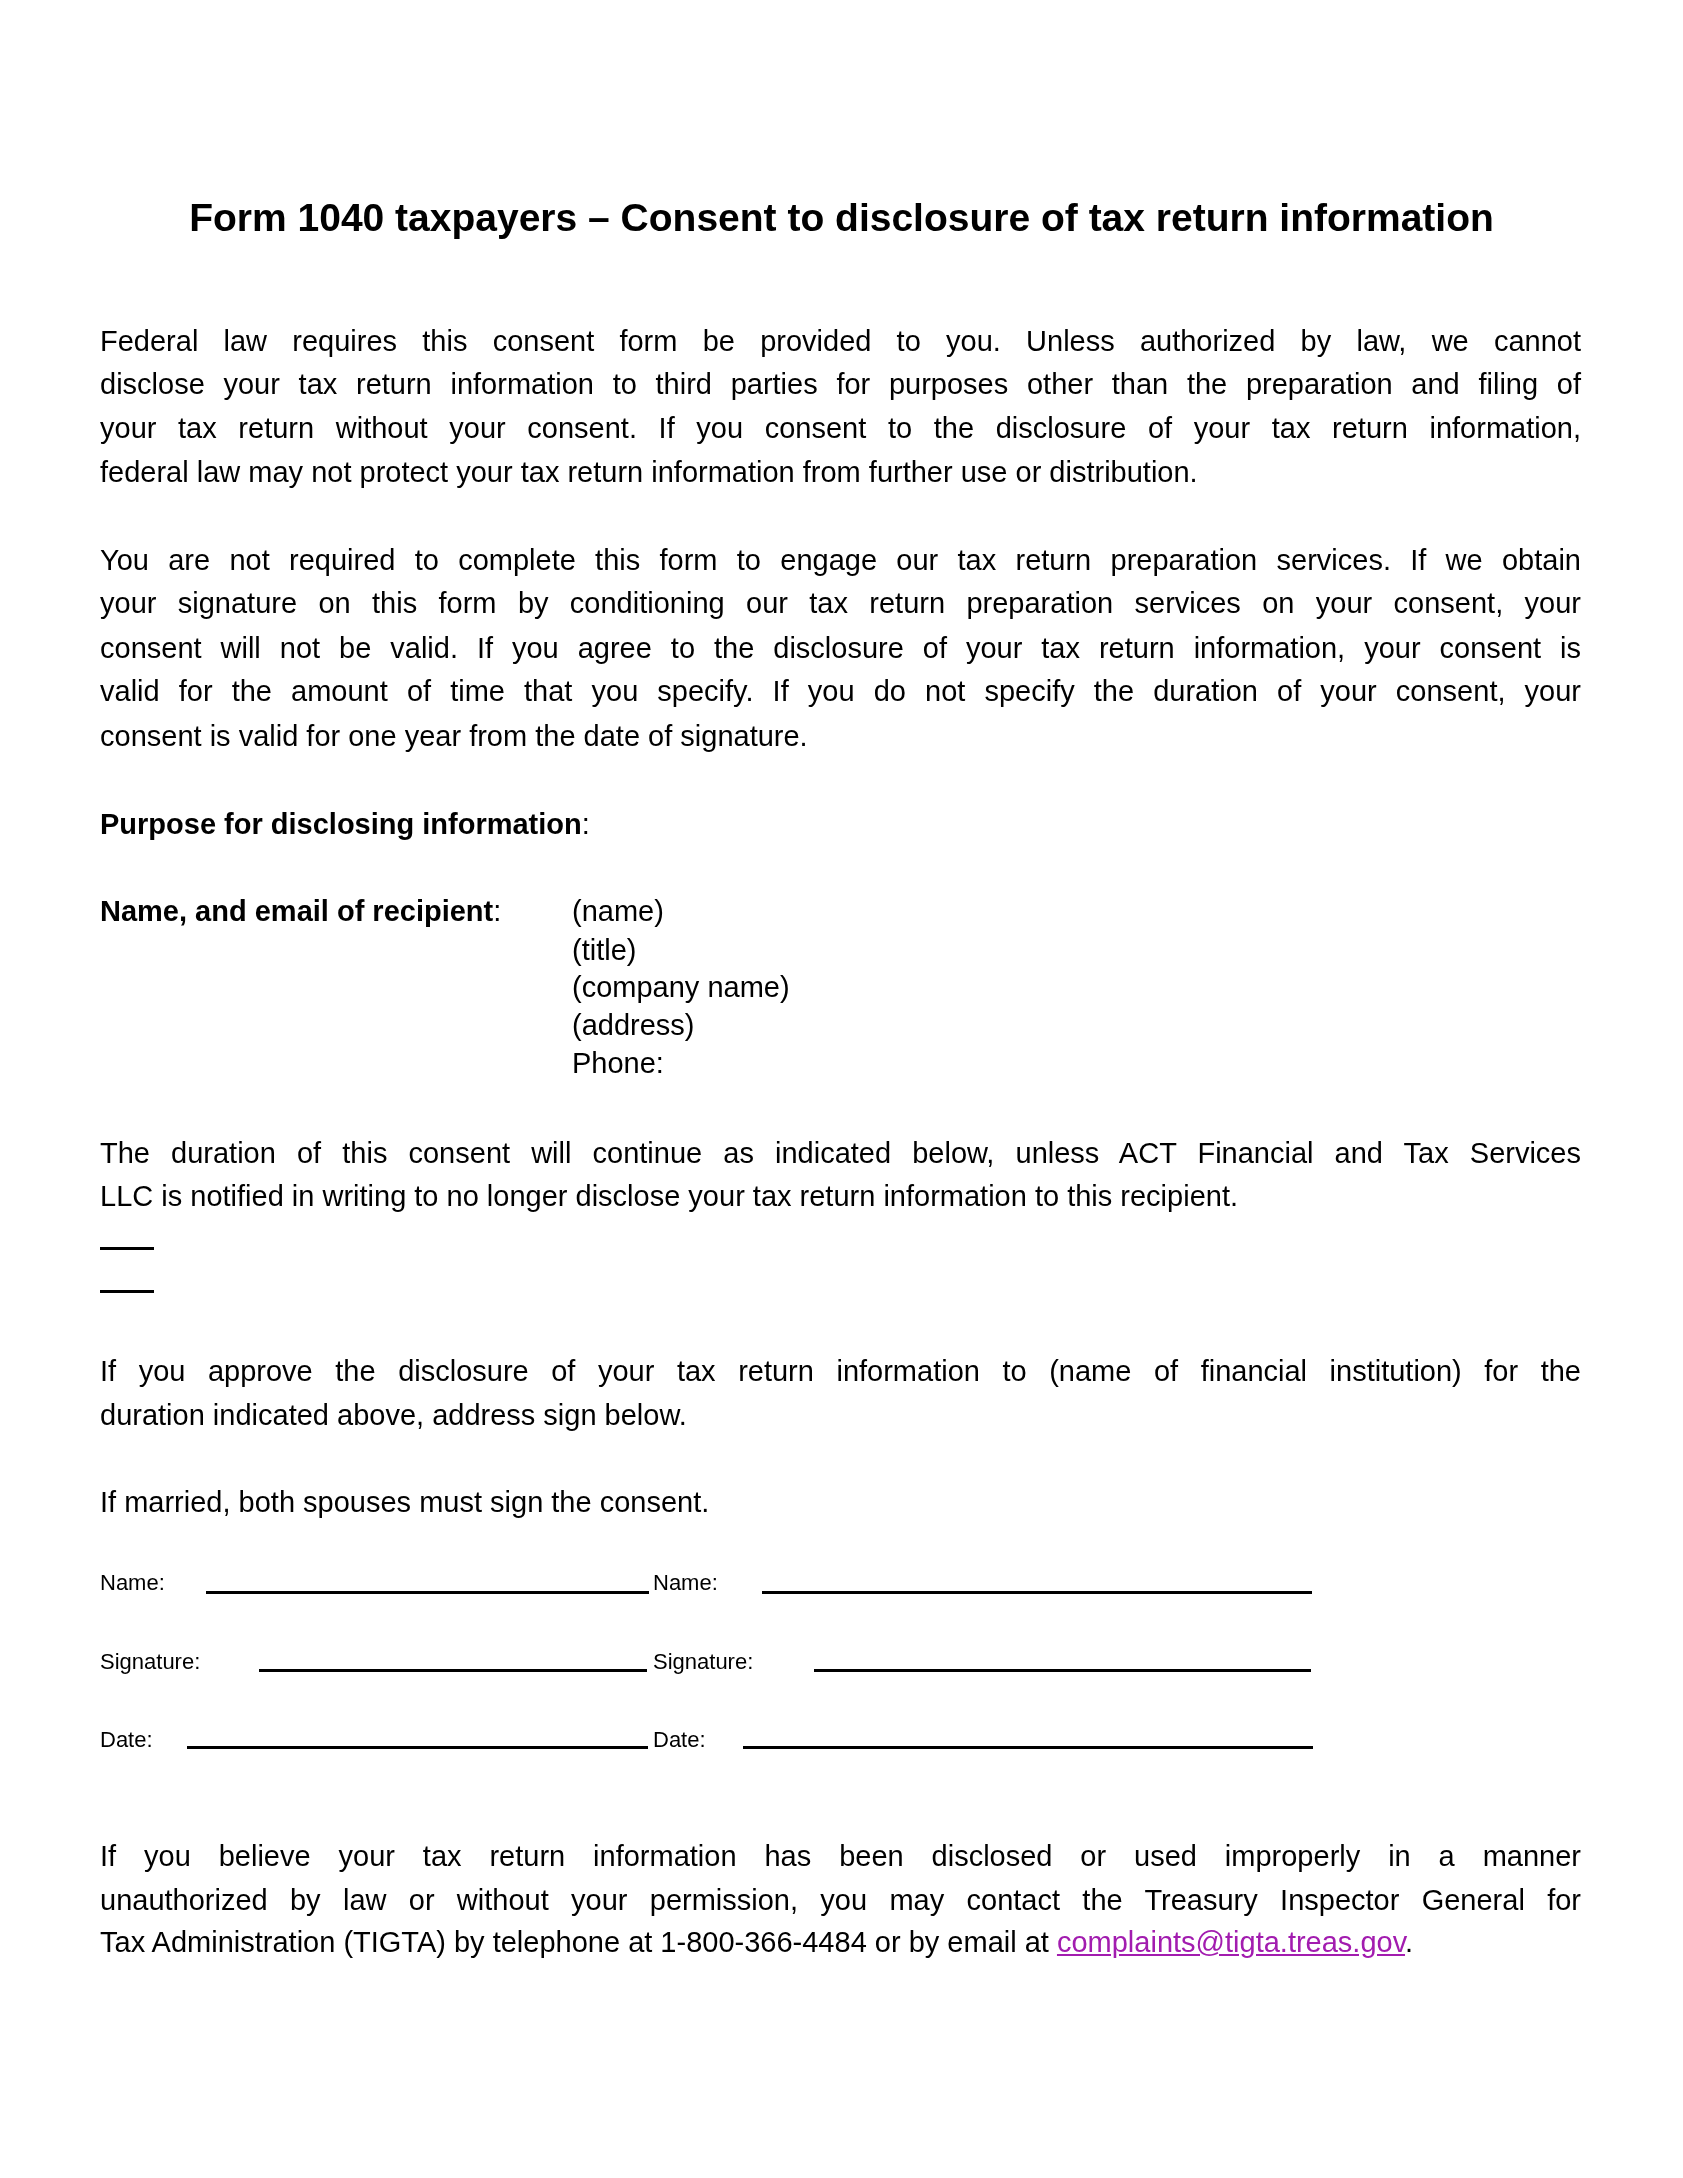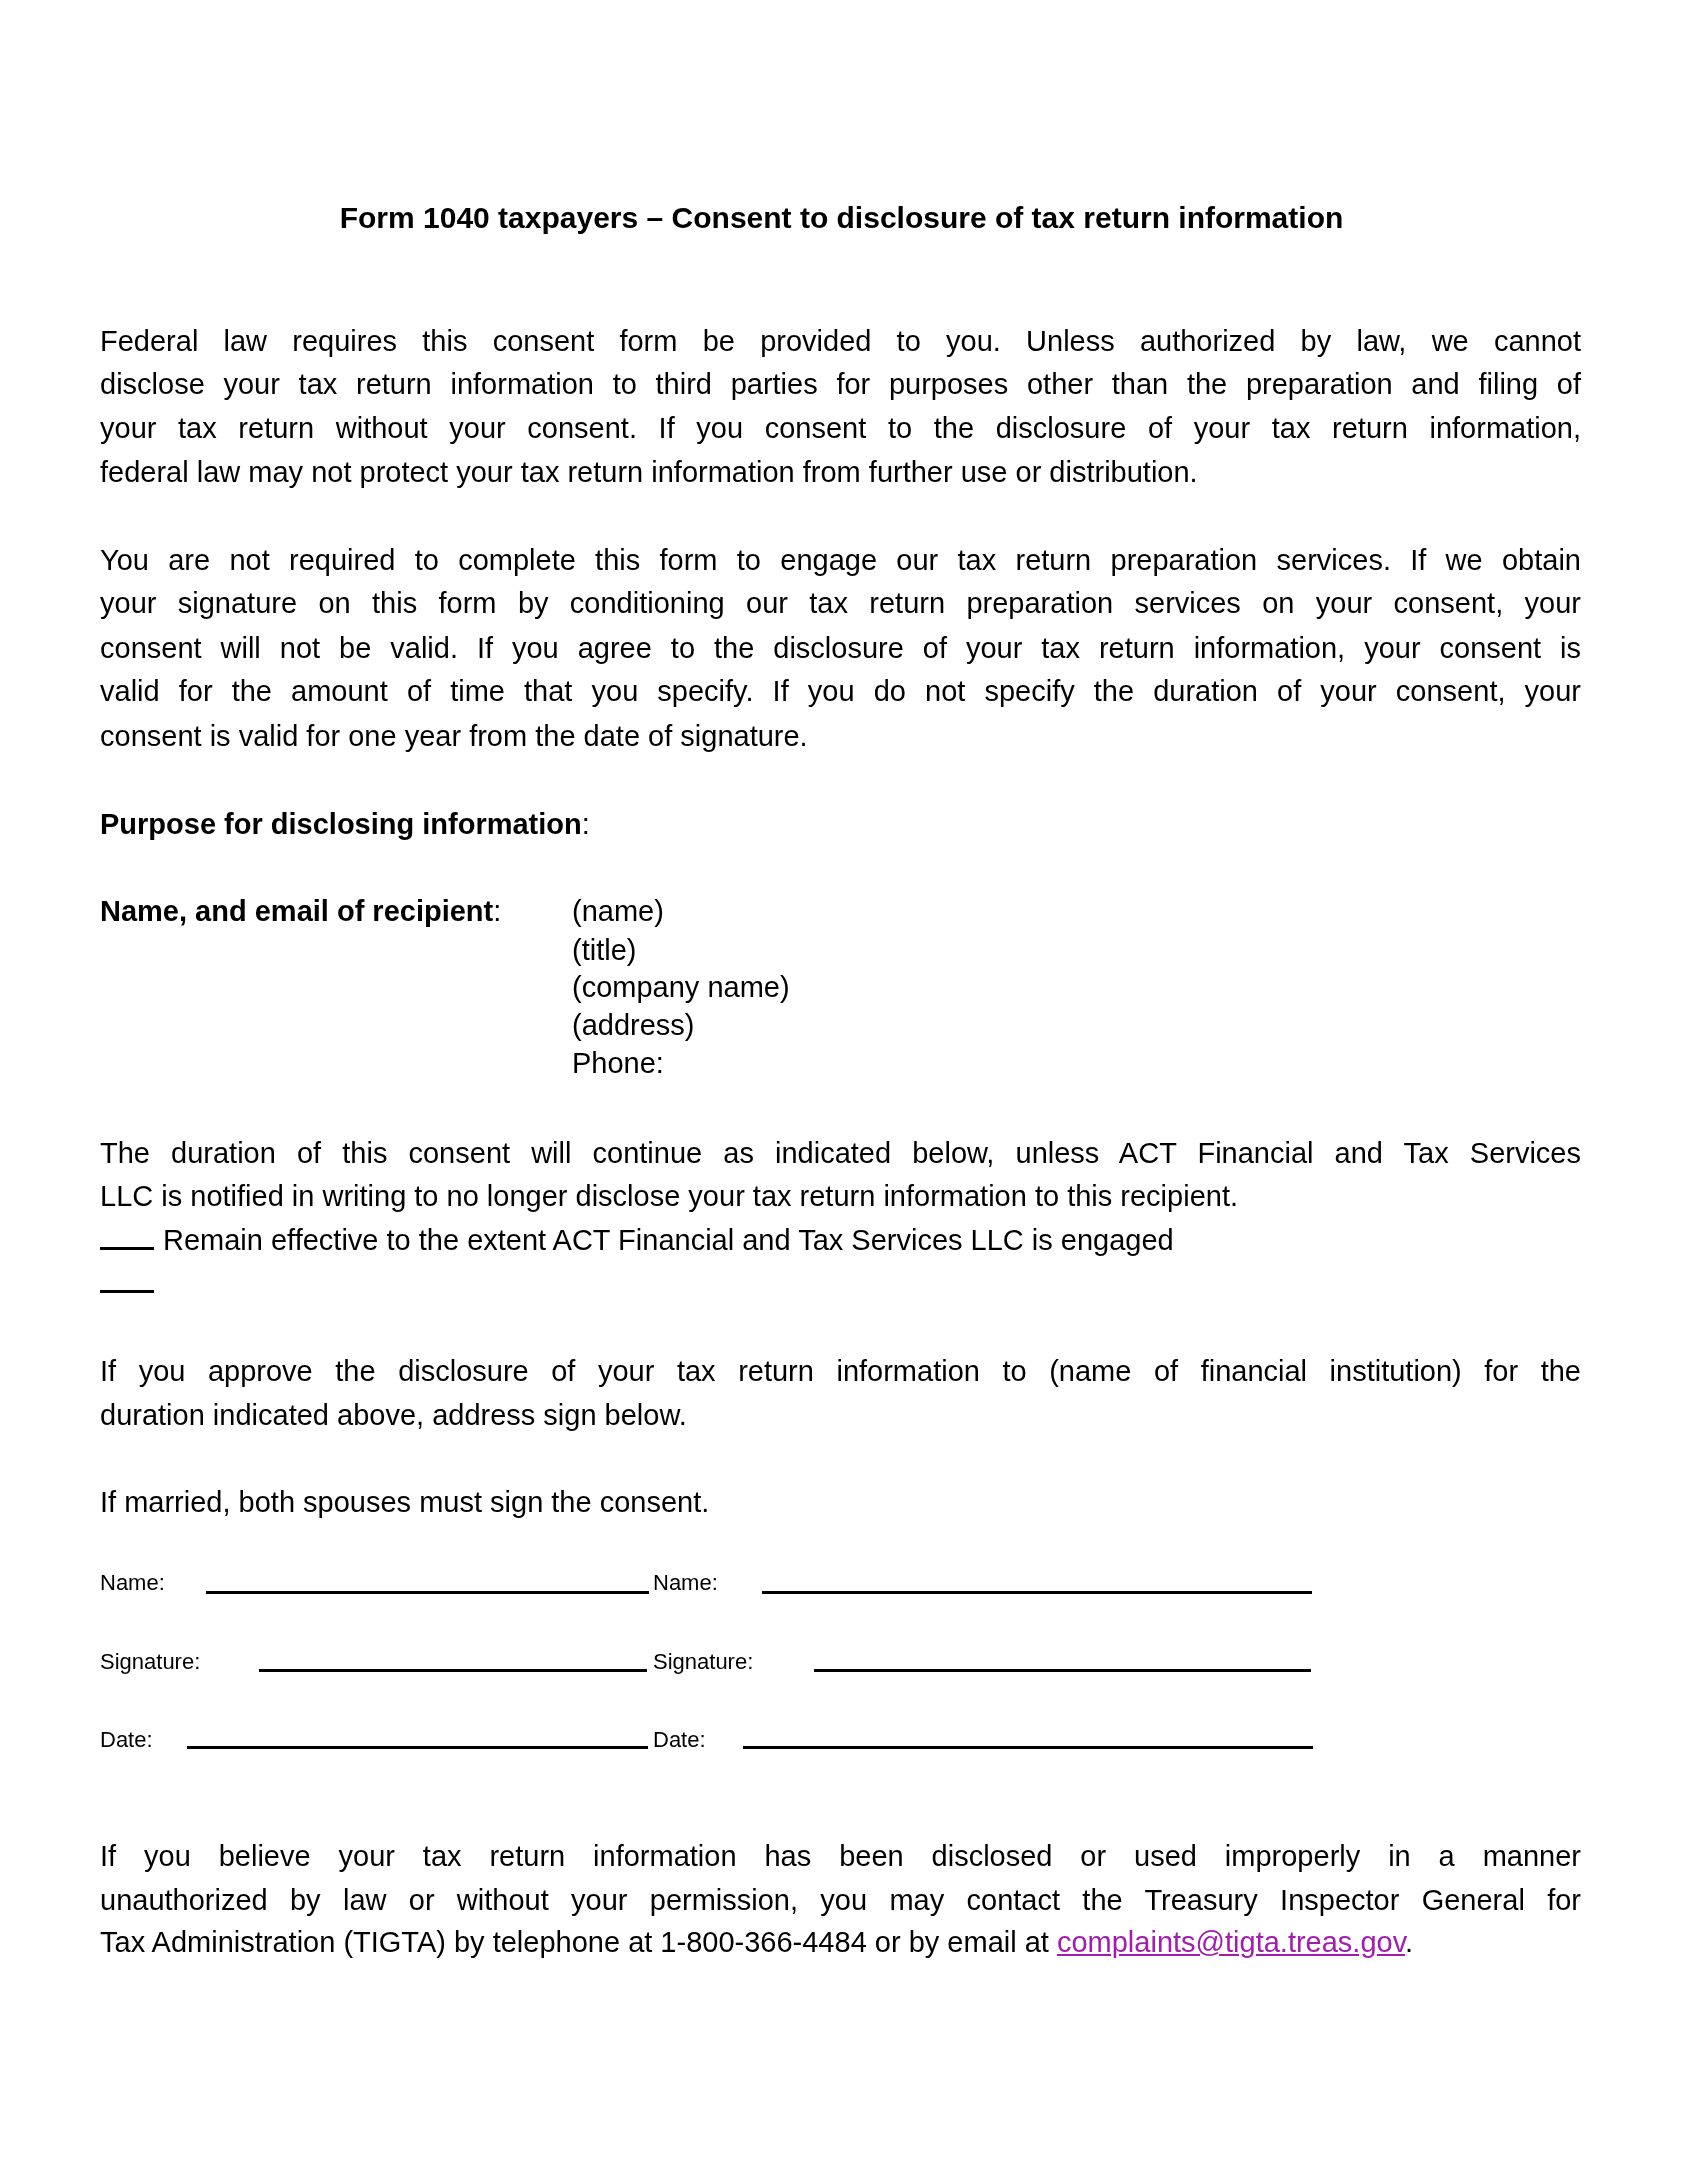--- a/index.html
+++ b/index.html
@@ -1,19 +1,19 @@
 <!DOCTYPE html>
 <html><head>
 <meta charset="utf-8">
 <style>
   html, body { margin: 0; padding: 0; background: #ffffff; }
   body { width: 1683px; height: 2178px; position: relative; overflow: hidden;
          font-family: "Liberation Sans", sans-serif; color: #000; }
   .abs { position: absolute; white-space: nowrap; }
-  .title { font-weight: bold; font-size: 30px; line-height: 30px; left: 0; width: 1683px; text-align: center; top: 203px; padding-left: 0; }
+  .title { font-weight: bold; font-size: 39px; line-height: 30px; left: 0; width: 1683px; text-align: center; top: 203px; padding-left: 0; }
   .line { position: absolute; left: 100px; width: 1481px; font-size: 29px; line-height: 30px; white-space: nowrap; }
   .just { text-align: justify; text-align-last: justify; white-space: normal; }
   .bold { font-weight: bold; }
   .recip { position: absolute; left: 572px; font-size: 29px; line-height: 30px; white-space: nowrap; }
   .blank { display: inline-block; width: 54px; border-bottom: 3px solid #000; height: 24px; margin-right: 9px; vertical-align: baseline; }
   .sig-label { position: absolute; font-size: 22px; line-height: 30px; white-space: nowrap; }
   .sig-line { position: absolute; height: 3px; background: #000; }
   a.link { color: #a21caf; text-decoration: underline; }
 </style>
 </head>
@@ -48,21 +48,21 @@
   <div class="recip" style="top:935px">(title)</div>
   <div class="recip" style="top:972px">(company name)</div>
   <div class="recip" style="top:1010px">(address)</div>
   <div class="recip" style="top:1048px">Phone:</div>
 </div>
 
 <div>
   <div class="line just" style="top:1138px">The duration of this consent will continue as indicated below, unless ACT Financial and Tax Services</div>
   <div class="line" style="top:1181px">LLC is notified in writing to no longer disclose your tax return information to this recipient.</div>
   <div class="line" style="top:1223px">
-    <span class="blank"></span><span>Remain effective to the extent ACT Financial and Tax Services LLC is engaged</span>
+    <span class="blank"></span>
   </div>
   <div class="line" style="top:1266px">
     <span class="blank"></span>
   </div>
 </div>
 
 <div>
   <div class="line just" style="top:1356px">If you approve the disclosure of your tax return information to (name of financial institution) for the</div>
   <div class="line" style="top:1400px">duration indicated above, address sign below.</div>
 </div>

